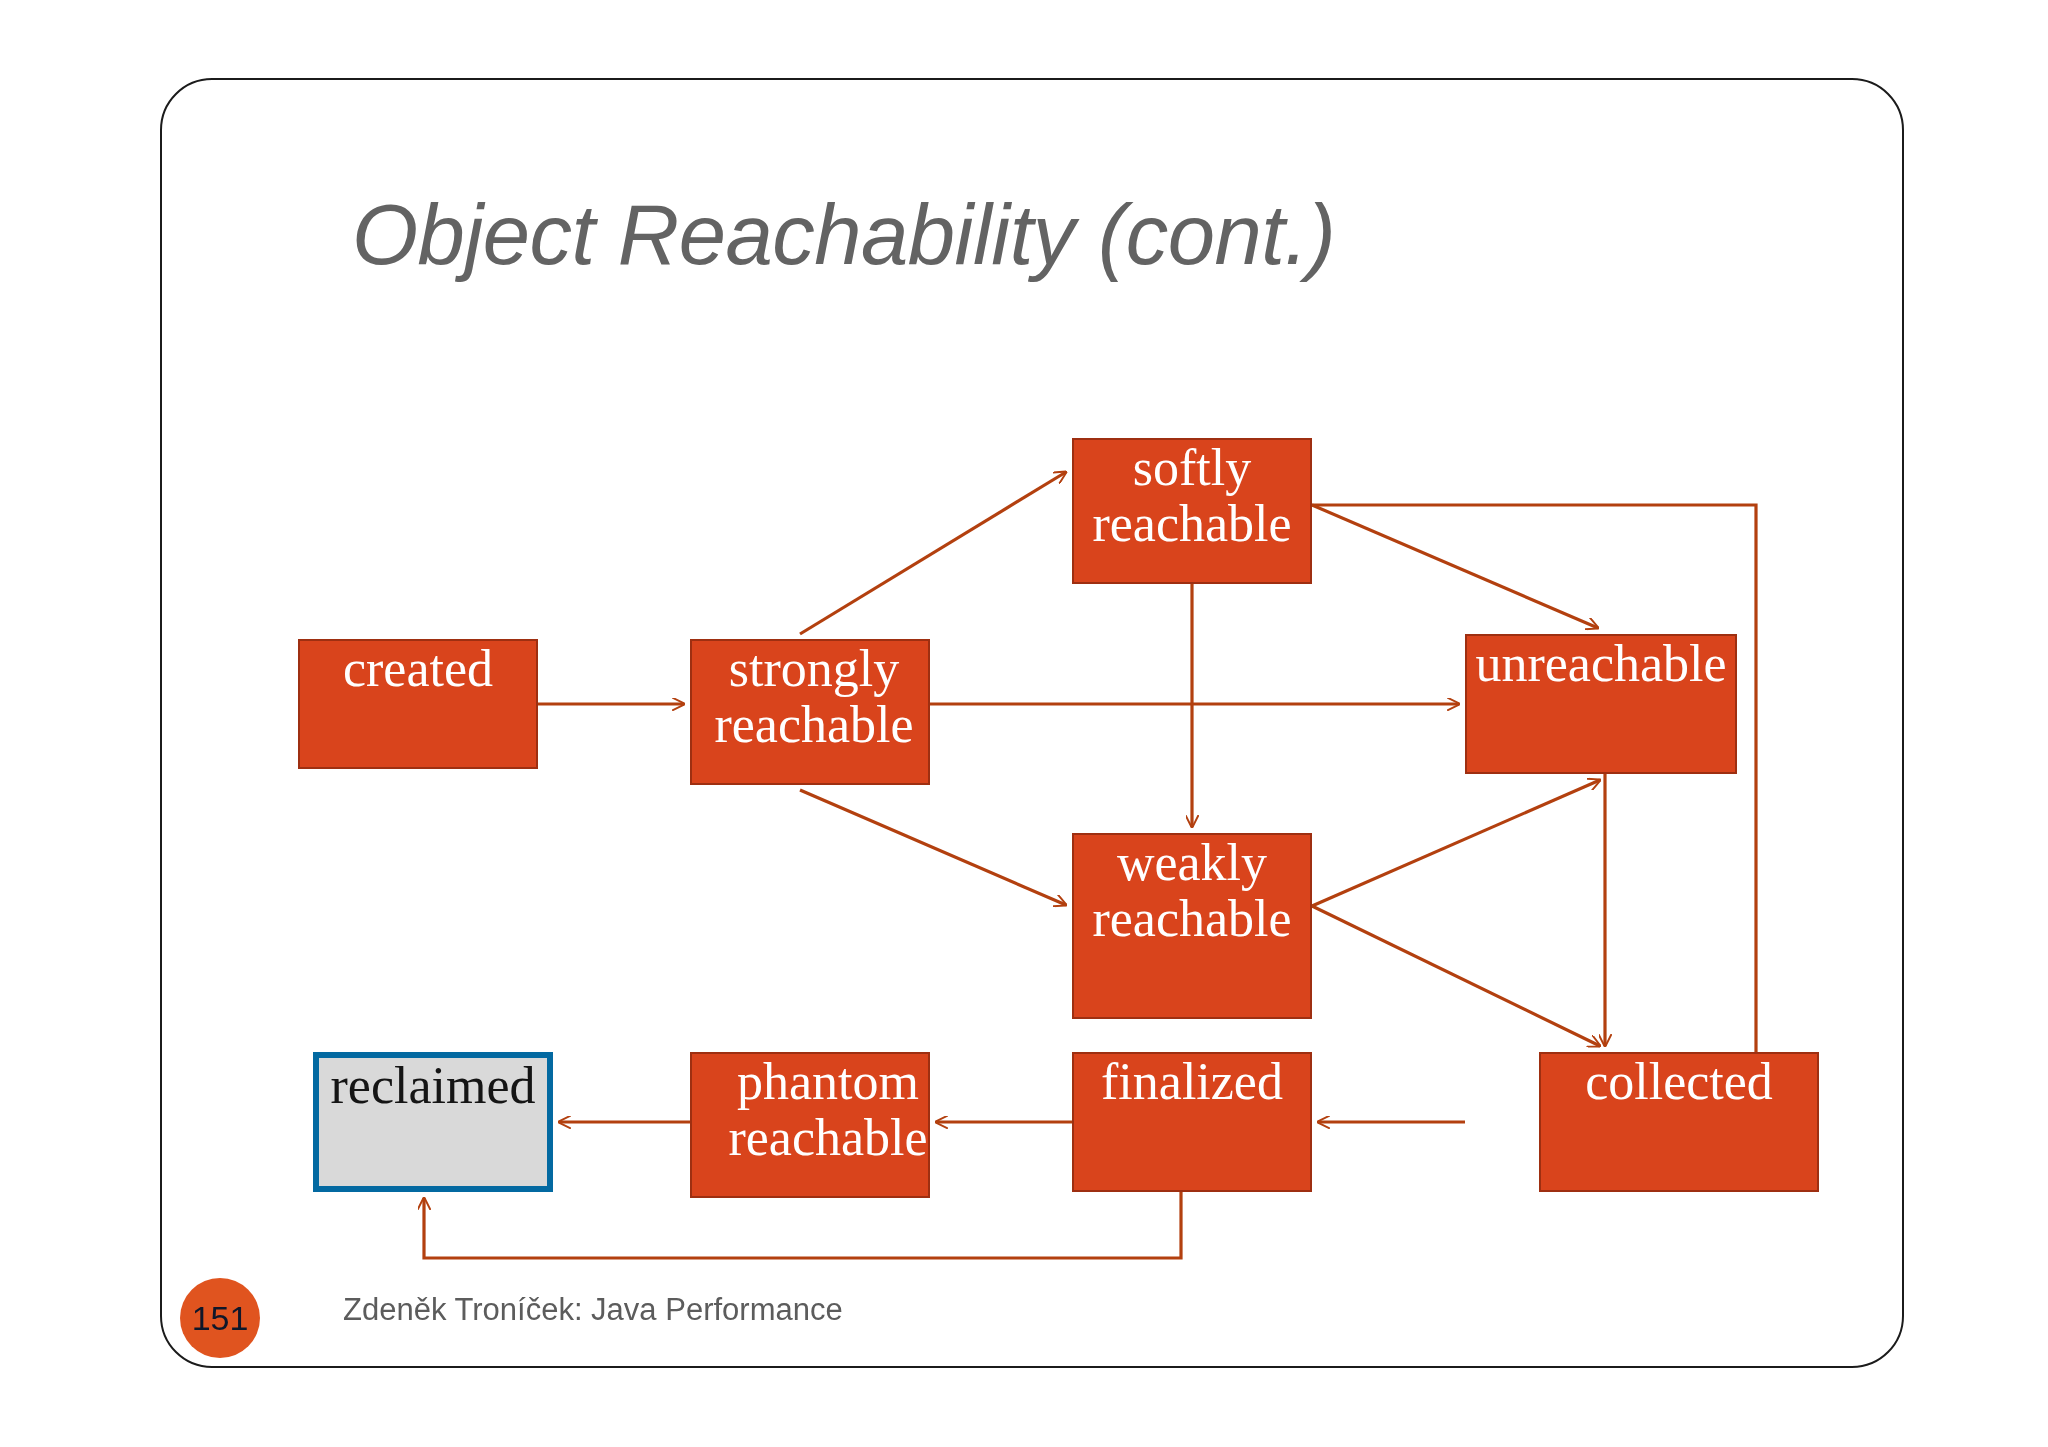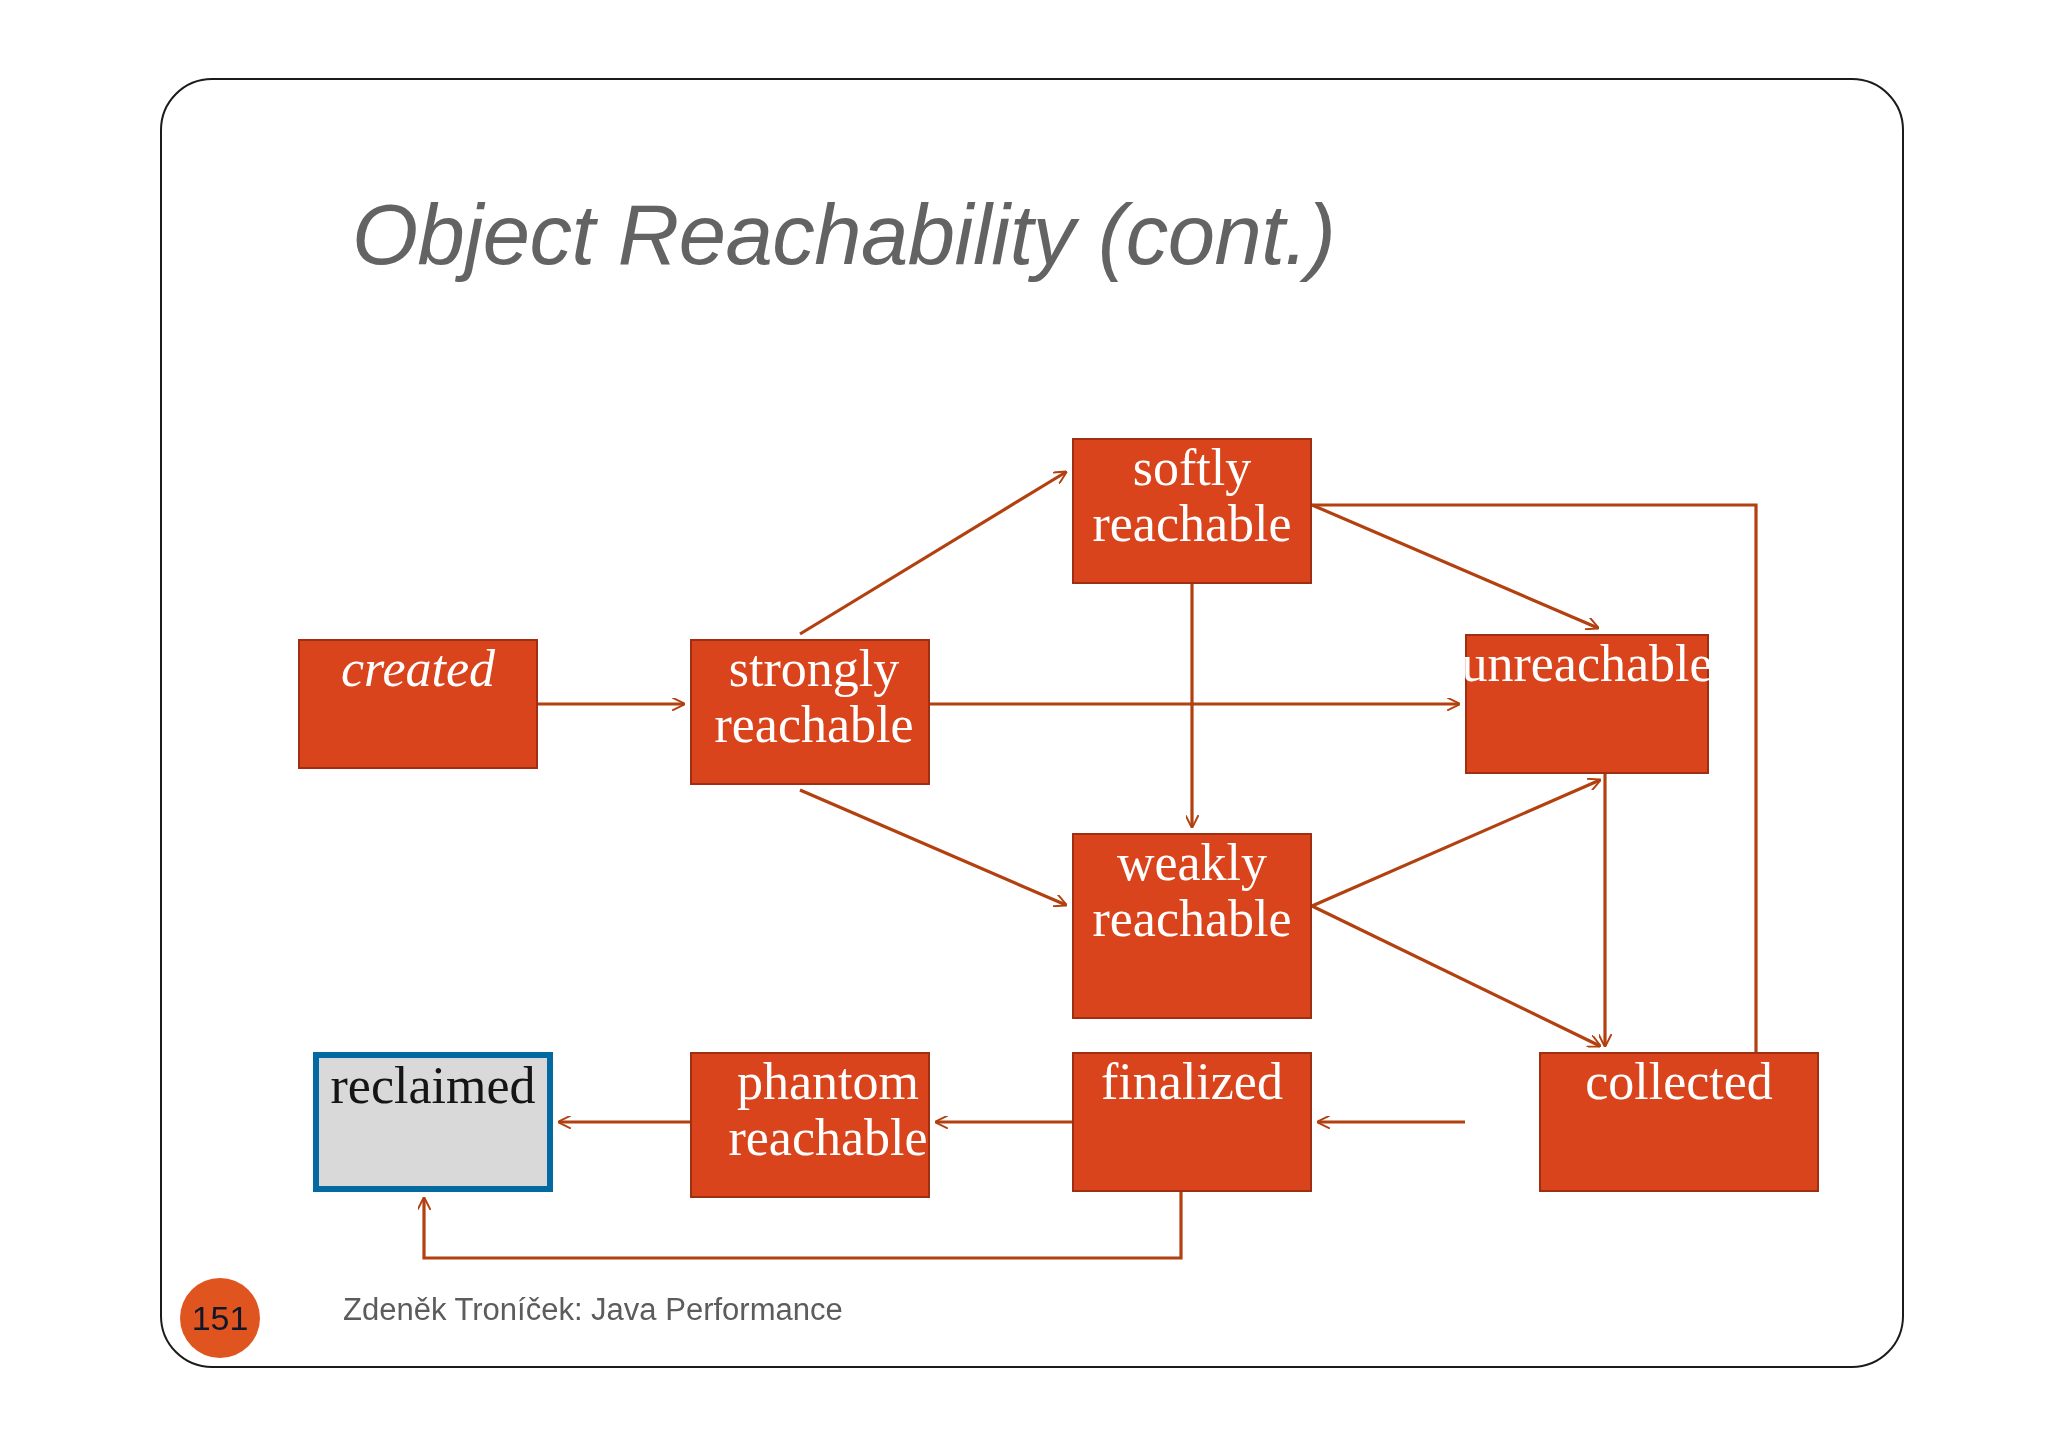--- a/index.html
+++ b/index.html
@@ -139,36 +139,36 @@
 
       <line x1="1072" y1="1122" x2="936" y2="1122" marker-end="url(#arrow)"></line>
 
       <line x1="690" y1="1122" x2="559" y2="1122" marker-end="url(#arrow)"></line>
 
       <path d="M 1181 1192 L 1181 1258 L 424 1258 L 424 1198" marker-end="url(#arrow)"></path>
     </g>
   </svg>
 
   <div class="diagram-layer">
-    <div class="node-box" style="left:298px; top:639px; width:240px; height:130px;font-style:italic;">
+    <div class="node-box" style="left:298px; top:639px; width:240px; height:130px;">
       <span class="node-label">created</span>
     </div>
     <div class="node-box" style="left:690px; top:639px; width:240px; height:146px;padding-left:8px;">
       <span class="node-label">strongly
 reachable</span>
     </div>
     <div class="node-box" style="left:1072px; top:438px; width:240px; height:146px;">
       <span class="node-label">softly
 reachable</span>
     </div>
     <div class="node-box" style="left:1072px; top:833px; width:240px; height:186px;">
       <span class="node-label">weakly
 reachable</span>
     </div>
-    <div class="node-box" style="left:1465px; top:634px; width:244px; height:140px;">
+    <div class="node-box" style="left:1465px; top:634px; width:272px; height:140px;">
       <span class="node-label">unreachable</span>
     </div>
     <div class="node-box" style="left:1539px; top:1052px; width:280px; height:140px;">
       <span class="node-label">collected</span>
     </div>
     <div class="node-box" style="left:1072px; top:1052px; width:240px; height:140px;">
       <span class="node-label">finalized</span>
     </div>
     <div class="node-box" style="left:690px; top:1052px; width:240px; height:146px;padding-left:36px;">
       <span class="node-label">phantom

